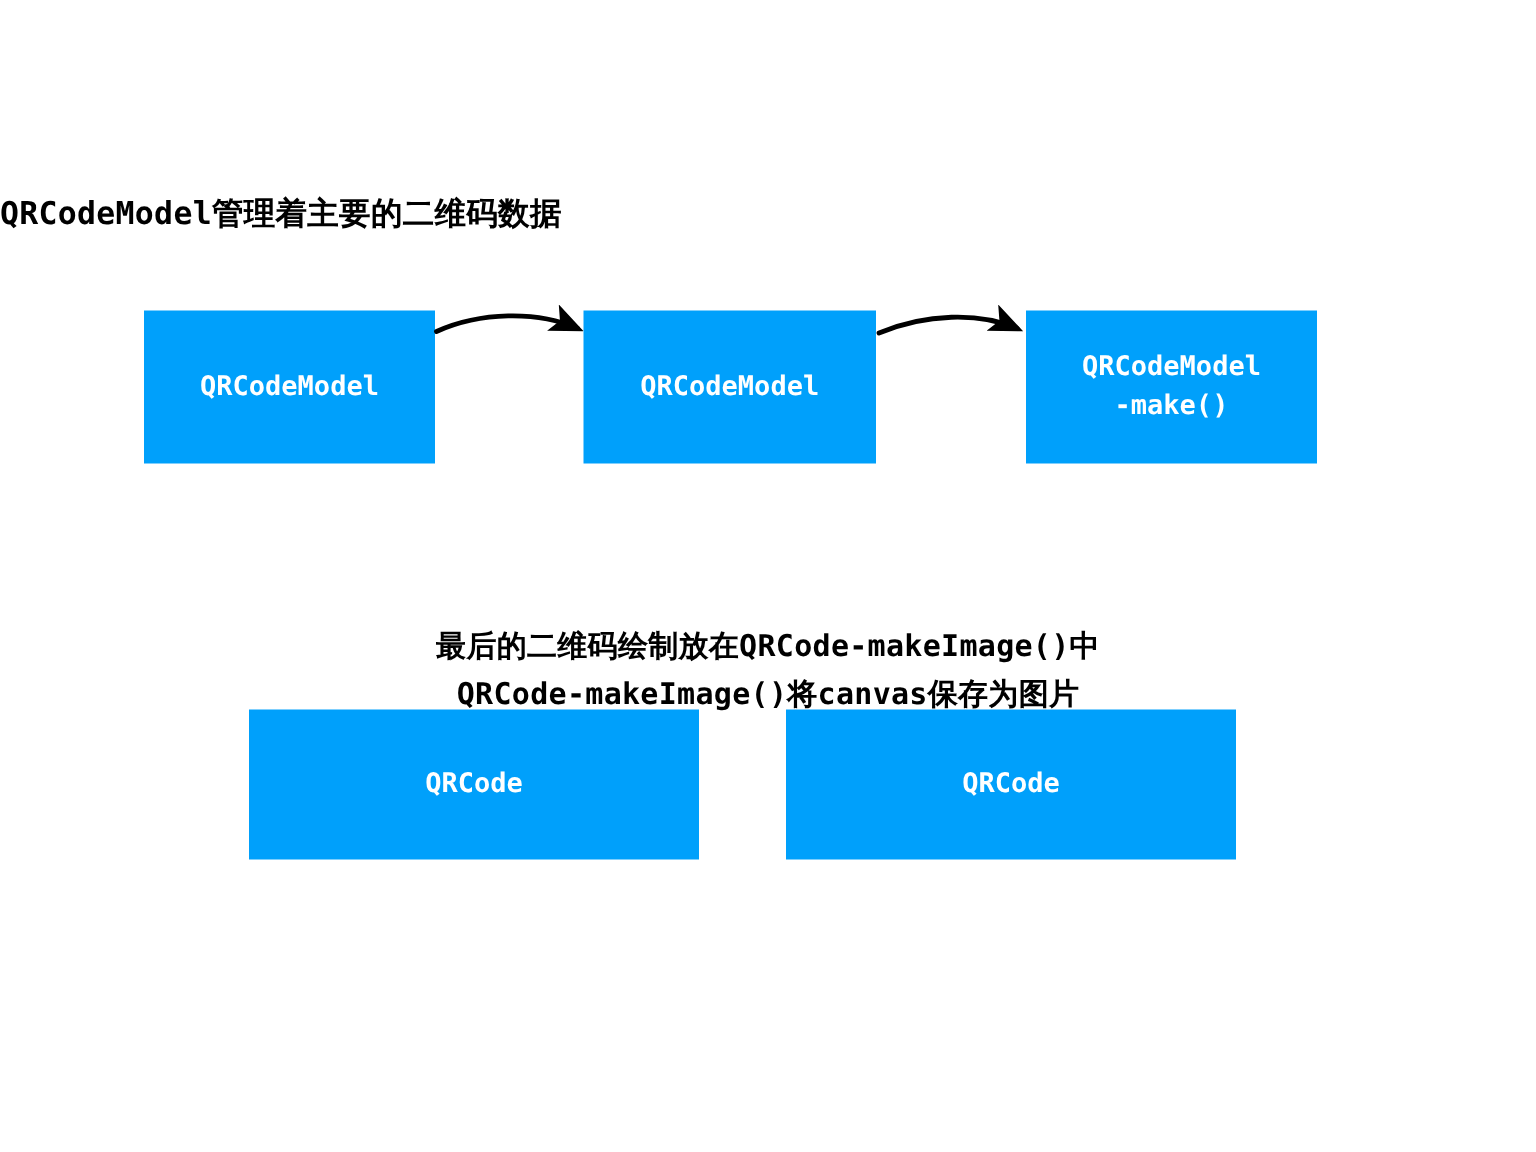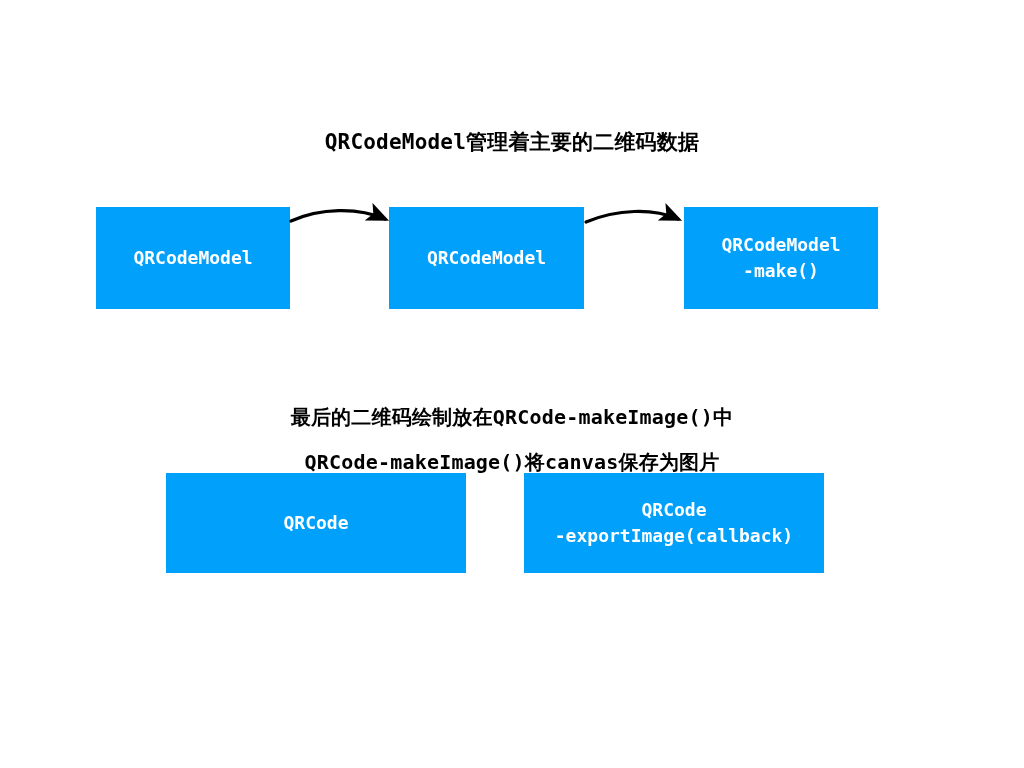--- a/index.html
+++ b/index.html
@@ -19,41 +19,41 @@
     width: 1024px;
     height: 768px;
   }
 
   
   .title {
     position: absolute;
     left: 0;
     top: 128px;
     width: 1024px;
-    text-align: center;
+    text-align: left;
     font-family: "DejaVu Sans Mono", "Liberation Mono", monospace;
     font-weight: bold;
     font-size: 21px;
     letter-spacing: 0.2px;
     color: #000000;
     white-space: nowrap;
   }
   .caption {
     position: absolute;
     left: 0;
     width: 1024px;
     text-align: center;
     font-family: "DejaVu Sans Mono", "Liberation Mono", monospace;
     font-weight: bold;
     font-size: 20px;
     letter-spacing: 0.2px;
     color: #000000;
     white-space: nowrap;
   }
-  .caption-line1 { top: 404px; }
+  .caption-line1 { top: 417px; }
   .caption-line2 { top: 437px; margin-top: 12px; }
 
   
   .node {
     position: absolute;
     background: #00a0fb;
     color: #ffffff;
     font-family: "DejaVu Sans Mono", "Liberation Mono", monospace;
     font-weight: bold;
     font-size: 18px;
@@ -117,21 +117,20 @@
 
   <div class="caption caption-line1">最后的二维码绘制放在QRCode-makeImage()中</div>
   <div class="caption caption-line2">QRCode-makeImage()将canvas保存为图片</div>
 
   <div class="node node-makeimage">
     <span class="node-line">QRCode</span>
   </div>
 
   <div class="node node-exportimg">
     <span class="node-line">QRCode</span>
-    <span class="node-line wide">-exportImage(callback)</span>
   </div>
 
   <svg class="arrow-layer" width="1024" height="768" viewBox="0 0 1024 768">
     <defs>
       <marker id="arrowhead" markerWidth="7" markerHeight="7" refX="5.6" refY="3" orient="auto" markerUnits="strokeWidth">
         <path d="M0,0 L7,3 L0,6 L1.6,3 z" fill="#000000"></path>
       </marker>
     </defs>
 
     <path d="M291,221 C320,208 358,207 385,219" fill="none" stroke="#000000" stroke-width="3.2" stroke-linecap="round" marker-end="url(#arrowhead)"></path>

